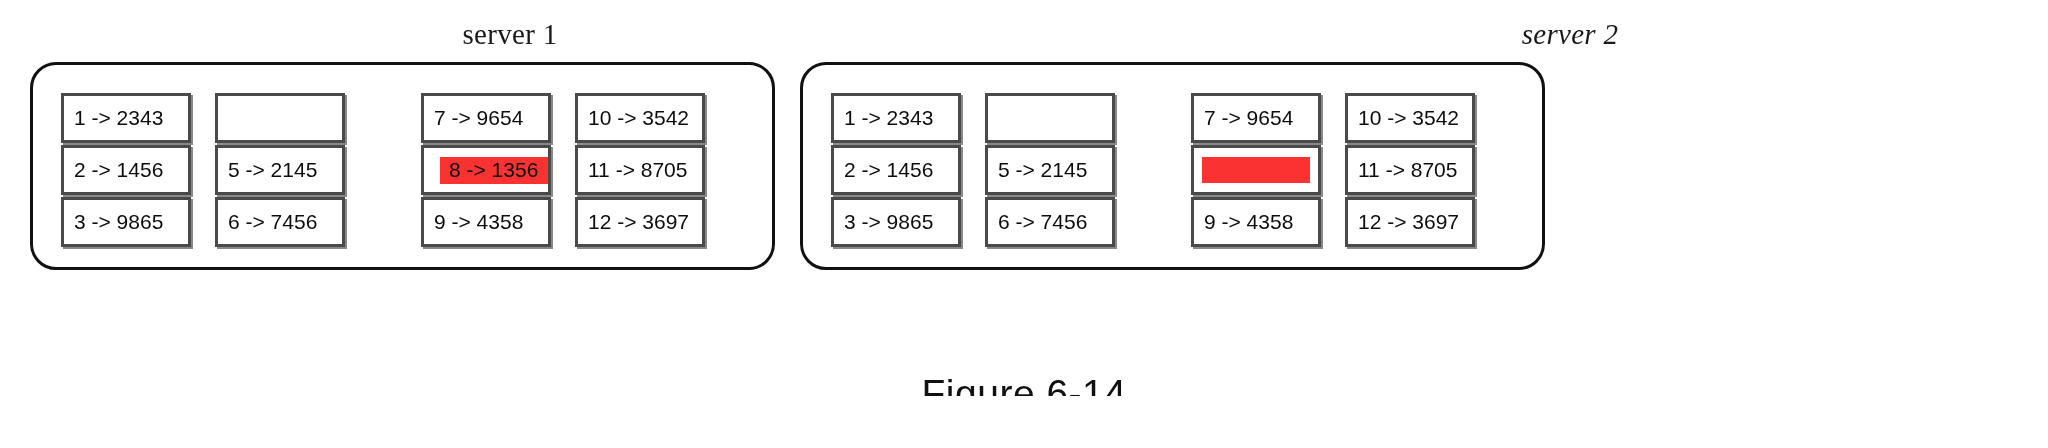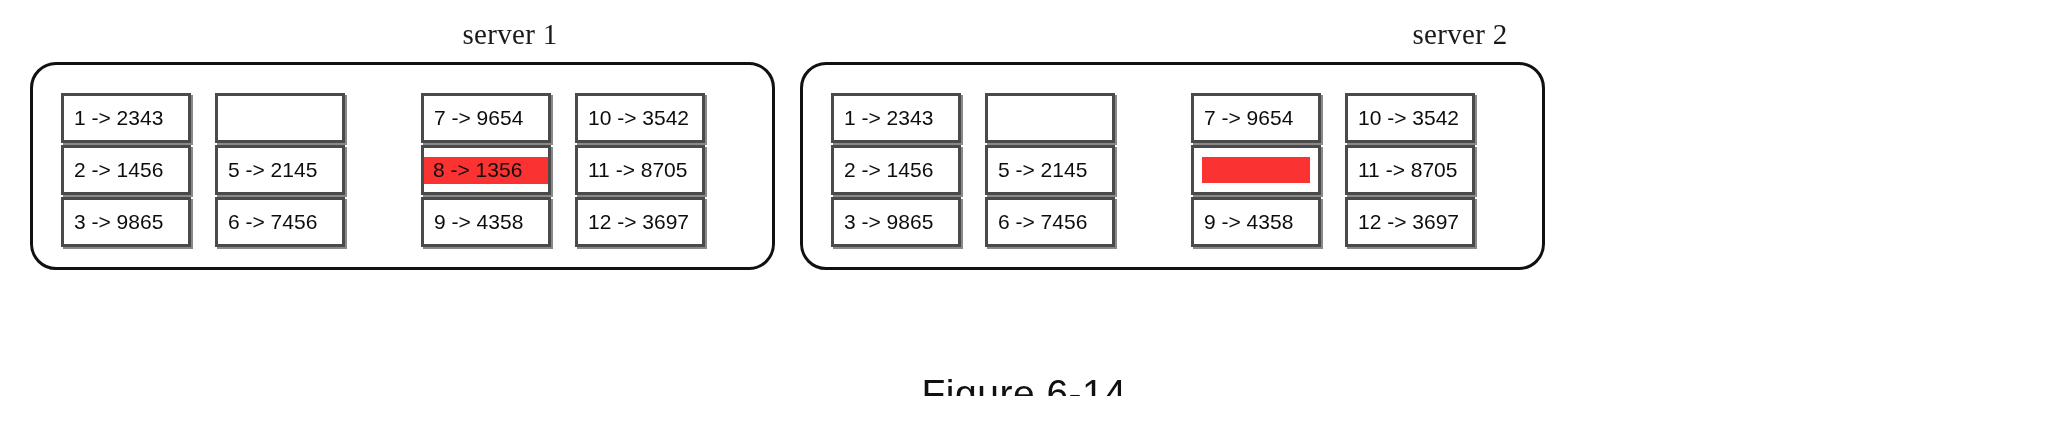--- a/index.html
+++ b/index.html
@@ -75,21 +75,21 @@
     margin-bottom: 2px;
     position: relative;
     white-space: nowrap;
   }
   .cell:last-child { margin-bottom: 16px; }
 
   
   .cell.is-empty { color: transparent; }
 
   
-  .cell.is-highlight { padding-left: 0; }
+  .cell.is-highlight { padding-left: 16px; }
   .cell.is-highlight .cell-text {
     background: #fa3232;
     display: inline-block;
     padding: 1px 6px 2px 9px;
     width: 100%;
     box-sizing: border-box;
   }
 
   
   .cell.is-redacted { padding-left: 0; }
@@ -163,21 +163,21 @@
           </div>
           <div class="cell">
             <span class="cell-text">11 -&gt; 8705</span>
           </div>
           <div class="cell">
             <span class="cell-text">12 -&gt; 3697</span>
           </div>
         </div>
       </div>
     </div>
-    <div class="server-label" style="left: 1340px; width: 240px;">server 2</div>
+    <div class="server-label" style="left: 1450px; width: 240px; font-style: italic;">server 2</div>
     <div class="server-box" style="left: 800px; width: 745px;">
       <div class="buckets">
         <div class="bucket" style="position: absolute; left: 28px; top: 0px;">
           <div class="cell">
             <span class="cell-text">1 -&gt; 2343</span>
           </div>
           <div class="cell">
             <span class="cell-text">2 -&gt; 1456</span>
           </div>
           <div class="cell">

